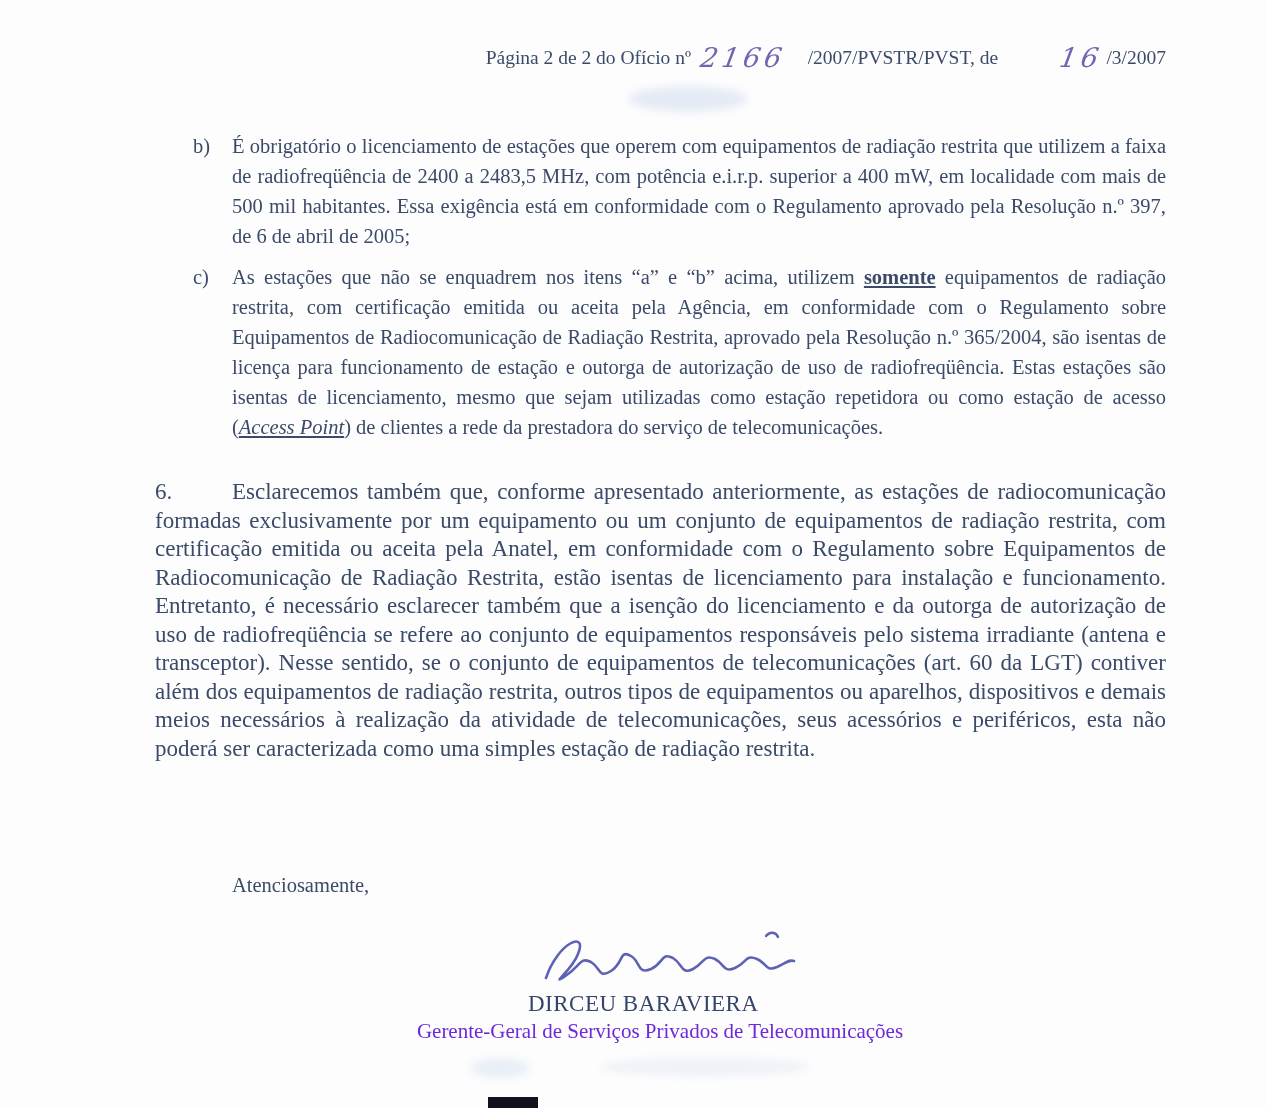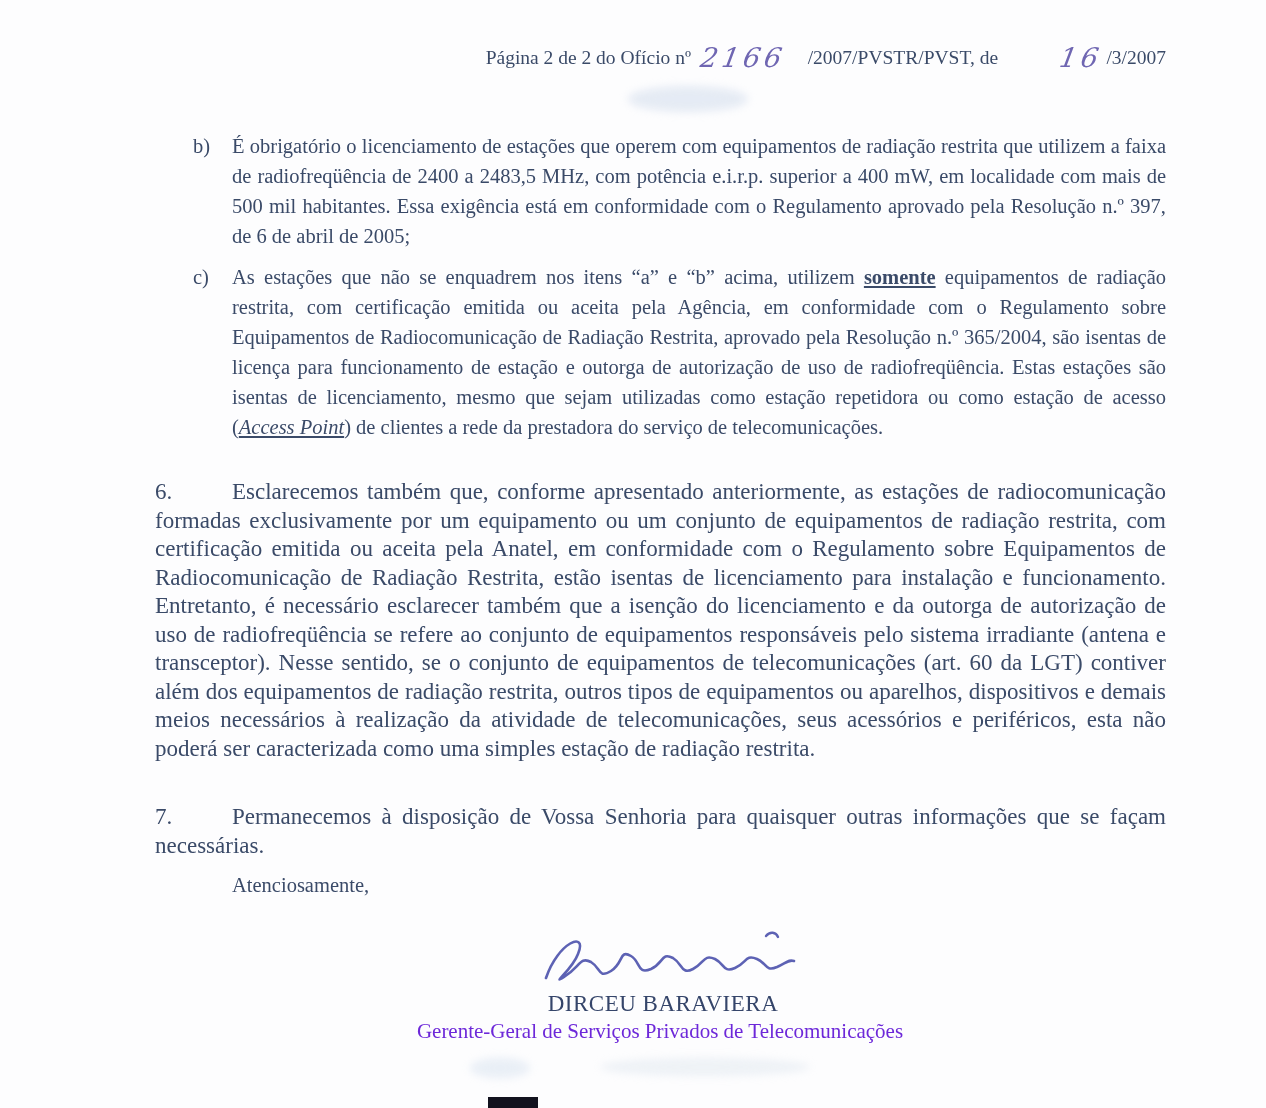--- a/index.html
+++ b/index.html
@@ -90,21 +90,21 @@
     left: 528px;
     top: 926px;
     width: 290px;
     height: 70px;
   }
   .sig-name {
     position: absolute;
     left: 528px;
     top: 991px;
     width: 270px;
-    text-align: center;
+    text-align: left;
     font-size: 23px;
     letter-spacing: 0.5px;
     color: #35456a;
   }
   .sig-title {
     position: absolute;
     left: 360px;
     top: 1019px;
     width: 600px;
     text-align: center;
@@ -153,23 +153,20 @@
 
   <div class="item item-c">
     <span class="item-label">c)</span>
     <span>As estações que não se enquadrem nos itens “a” e “b” acima, utilizem </span><span class="emph">somente</span><span> equipamentos de radiação restrita, com certificação emitida ou aceita pela Agência, em conformidade com o Regulamento sobre Equipamentos de Radiocomunicação de Radiação Restrita, aprovado pela Resolução n.º 365/2004, são isentas de licença para funcionamento de estação e outorga de autorização de uso de radiofreqüência. Estas estações são isentas de licenciamento, mesmo que sejam utilizadas como estação repetidora ou como estação de acesso (</span><span class="ital">Access Point</span><span>) de clientes a rede da prestadora do serviço de telecomunicações.</span>
   </div>
 
   <div class="para para-6">
     <span class="para-num">6.</span><span>Esclarecemos também que, conforme apresentado anteriormente, as estações de radiocomunicação formadas exclusivamente por um equipamento ou um conjunto de equipamentos de radiação restrita, com certificação emitida ou aceita pela Anatel, em conformidade com o Regulamento sobre Equipamentos de Radiocomunicação de Radiação Restrita, estão isentas de licenciamento para instalação e funcionamento. Entretanto, é necessário esclarecer também que a isenção do licenciamento e da outorga de autorização de uso de radiofreqüência se refere ao conjunto de equipamentos responsáveis pelo sistema irradiante (antena e transceptor). Nesse sentido, se o conjunto de equipamentos de telecomunicações (art. 60 da LGT) contiver além dos equipamentos de radiação restrita, outros tipos de equipamentos ou aparelhos, dispositivos e demais meios necessários à realização da atividade de telecomunicações, seus acessórios e periféricos, esta não poderá ser caracterizada como uma simples estação de radiação restrita.</span>
   </div>
 
-  <div class="para para-7">
-    <span class="para-num">7.</span><span>Permanecemos à disposição de Vossa Senhoria para quaisquer outras informações que se façam necessárias.</span>
-  </div>
 
   <div class="closing">Atenciosamente,</div>
 
   <svg class="sig-svg" viewBox="0 0 290 70">
     <path d="M 18 52 C 30 16, 60 4, 50 28 C 44 44, 22 60, 36 51
              C 52 41, 52 30, 63 36 C 73 42, 70 53, 83 45
              C 96 37, 91 23, 103 30 C 113 36, 109 49, 123 43
              C 136 37, 133 26, 145 32 C 155 38, 153 49, 165 43
              C 177 37, 175 28, 187 33 C 197 38, 195 47, 207 42
              C 219 37, 217 28, 229 33 C 239 37, 237 46, 249 41

